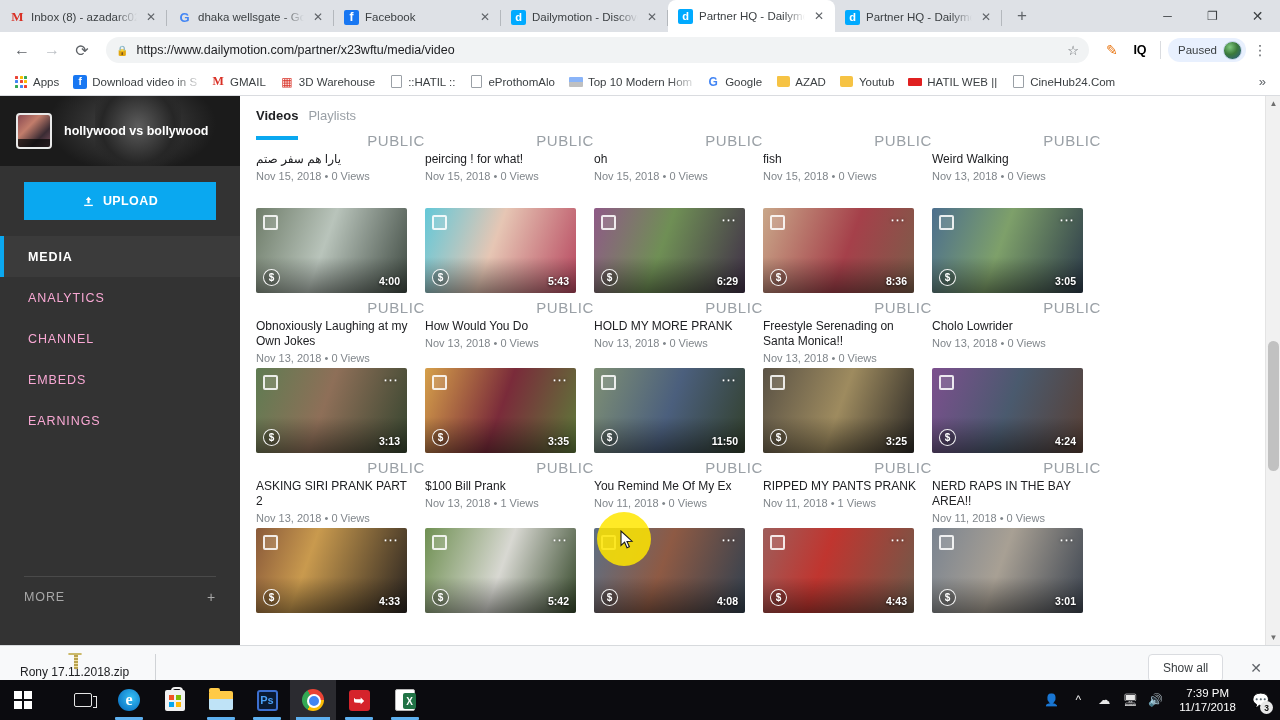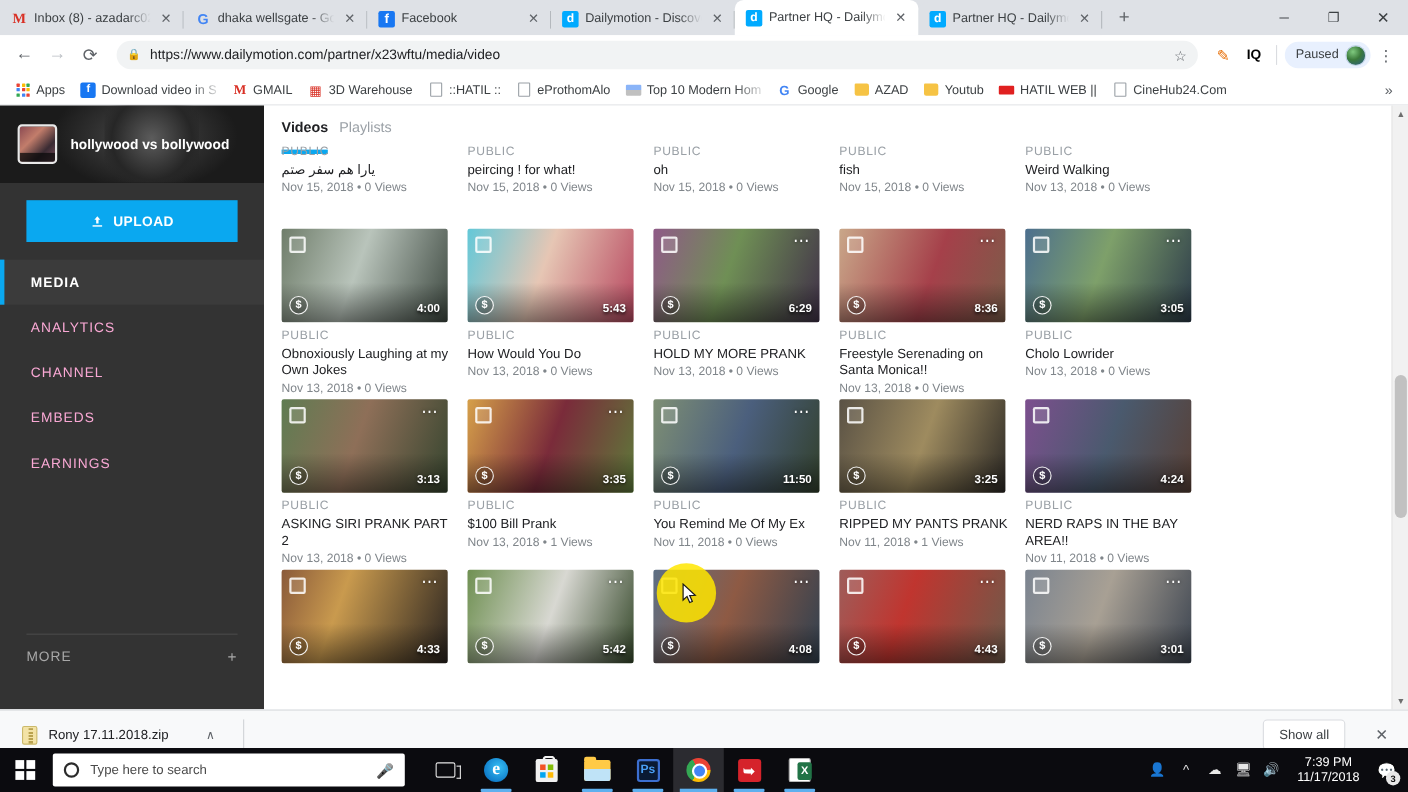--- a/index.html
+++ b/index.html
@@ -216,21 +216,21 @@
     content: ""; position: absolute; left: 0; right: 0; bottom: -10px; height: 4px; background: #0aa8f0;
   }
 
   .grid {
     position: absolute; top: 0; left: 0; width: 1025px;
     padding: 0 16px;
   }
   .row { display: flex; gap: 0; }
   .card { width: 169px; margin-right: 0; }
   .meta { padding-top: 6px; padding-bottom: 4px; }
-  .vis { font-size: 11px; color: #9aa0a6; letter-spacing: .6px; margin-bottom: 3px; }
+  .vis { font-size: 15px; color: #9aa0a6; letter-spacing: .6px; margin-bottom: 3px; text-align: right; }
   .vtitle {
     font-size: 12px; color: #202124; line-height: 15px; font-weight: 500;
     max-width: 158px;
   }
   .vtitle.rtl { direction: rtl; text-align: left; }
   .vsub { font-size: 11px; color: #80868b; margin-top: 3px; }
   .thumb {
     position: relative; width: 151px; height: 85px; border-radius: 2px; overflow: hidden;
     background: #555; cursor: pointer;
   }
@@ -293,21 +293,21 @@
   .cursor-arrow { position: absolute; left: 620px; top: 530px; z-index: 21; }
 
   
   .dlbar {
     position: absolute; left: 0; bottom: 30px; width: 1280px; height: 45px;
     background: #f8f9fa; border-top: 1px solid #d7dadd;
     display: flex; align-items: center; padding: 0 12px; z-index: 30;
   }
   .dlitem {
     display: flex; align-items: center; gap: 10px; height: 30px;
-    padding: 0 8px; font-size: 12px; color: #202124;
+    padding: 0 8px; font-size: 12px; color: #202124; flex-direction: column;
   }
   .zipicon {
     width: 14px; height: 17px; background: #f3e3a6; border: 1px solid #cbb96a;
     border-radius: 2px; position: relative;
   }
   .zipicon::after {
     content: ""; position: absolute; left: 5px; top: 1px; width: 4px; height: 14px;
     background: repeating-linear-gradient(#b9a24f 0 2px, #f3e3a6 2px 3px);
   }
   .dl-caret { font-size: 11px; color: #5f6368; margin-left: 24px; }
@@ -851,25 +851,20 @@
 
   <div class="taskbar">
     <div class="startbtn">
       <span class="winlogo">
           <i></i>
           <i></i>
           <i></i>
           <i></i>
         </span>
     </div>
-    <div class="searchbox">
-      <span class="srch-circle"></span>
-      <span>Type here to search</span>
-      <span class="mic">🎤</span>
-    </div>
     <div class="tb-apps">
       <div class="tbapp">
         <span class="i-taskview"></span>
       </div>
       <div class="tbapp running">
         <span class="i-edge">e</span>
       </div>
       <div class="tbapp">
         <span class="i-store">
           <span class="i-store-grid">

